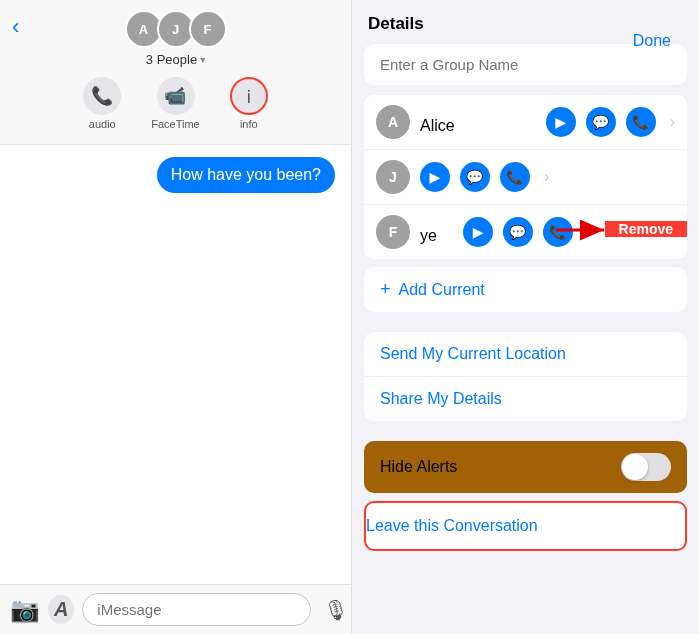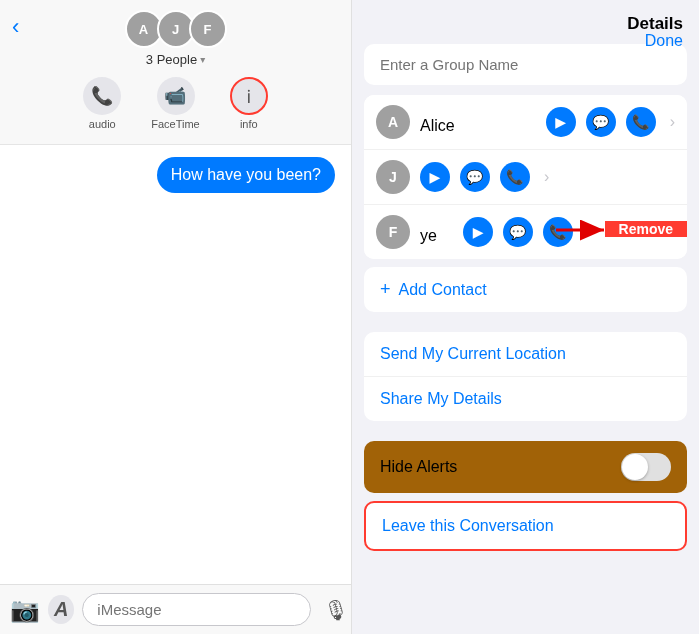--- a/index.html
+++ b/index.html
@@ -170,35 +170,35 @@
       height: 634px;
       background: #f2f2f7;
       display: flex;
       flex-direction: column;
       overflow-y: auto;
     }
 
     .details-header {
       display: flex;
       align-items: center;
-      justify-content: flex-end;
+      justify-content: flex-start;
       padding: 14px 16px 10px;
       position: relative;
       background: #f2f2f7;
     }
 
     .details-title {
       font-size: 17px;
       font-weight: 600;
       color: #000;
     }
 
     .done-btn {
       position: absolute;
-      right: 16px;
+      right: 28px;
       font-size: 16px;
       color: #007aff;
       cursor: pointer;
       font-weight: 500;
       margin-top: 34px;
     }
 
     .section-label {
       font-size: 11px;
       color: #6e6e73;
@@ -390,21 +390,21 @@
       position: absolute;
       top: 1px;
       left: 1px;
       box-shadow: 0 1px 3px rgba(0,0,0,0.3);
     }
 
     .leave-conversation-section {
       border: 2px solid #ff3b30;
       border-radius: 10px;
       margin: 8px 0 16px 0;
-      padding: 14px 16px;
+      padding: 14px 0;
       background: #fff;
       cursor: pointer;
     }
 
     .leave-conversation-label {
       font-size: 16px;
       color: #007aff;
     }
 
     .panel-content {
@@ -508,21 +508,21 @@
             <line x1="4" y1="12" x2="52" y2="12" stroke="#e00000" stroke-width="3" marker-end="url(#arrowhead)"></line>
           </svg>
         </div>
         <div class="remove-btn">Remove</div>
       </div>
     </div>
 
     
     <div class="add-contact-row">
       <span class="add-contact-plus">+</span>
-      <span class="add-contact-label">Add Contact</span>
+      <span class="add-contact-label">Add Current</span>
     </div>
 
     <div class="divider"></div>
 
     
     <div class="location-section">
       <div class="location-row">Send My Current Location</div>
       <div class="location-row">Share My Details</div>
     </div>
 

